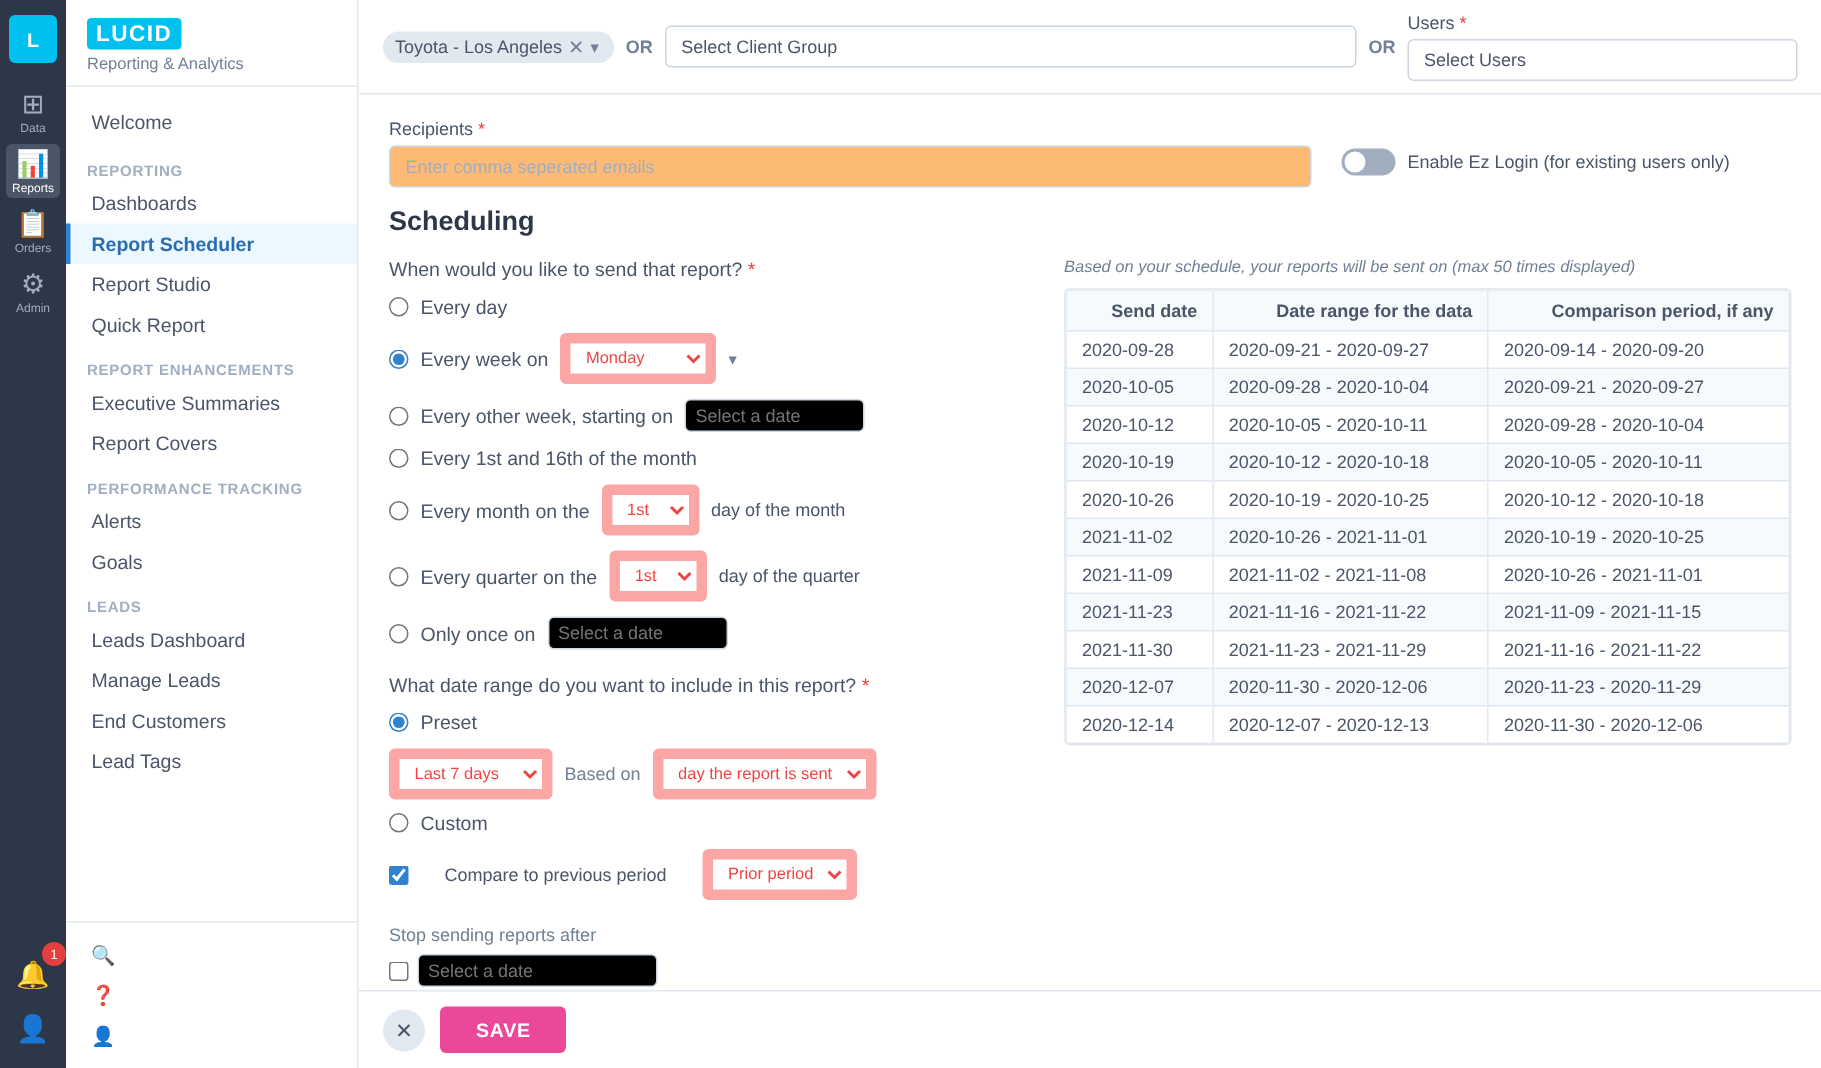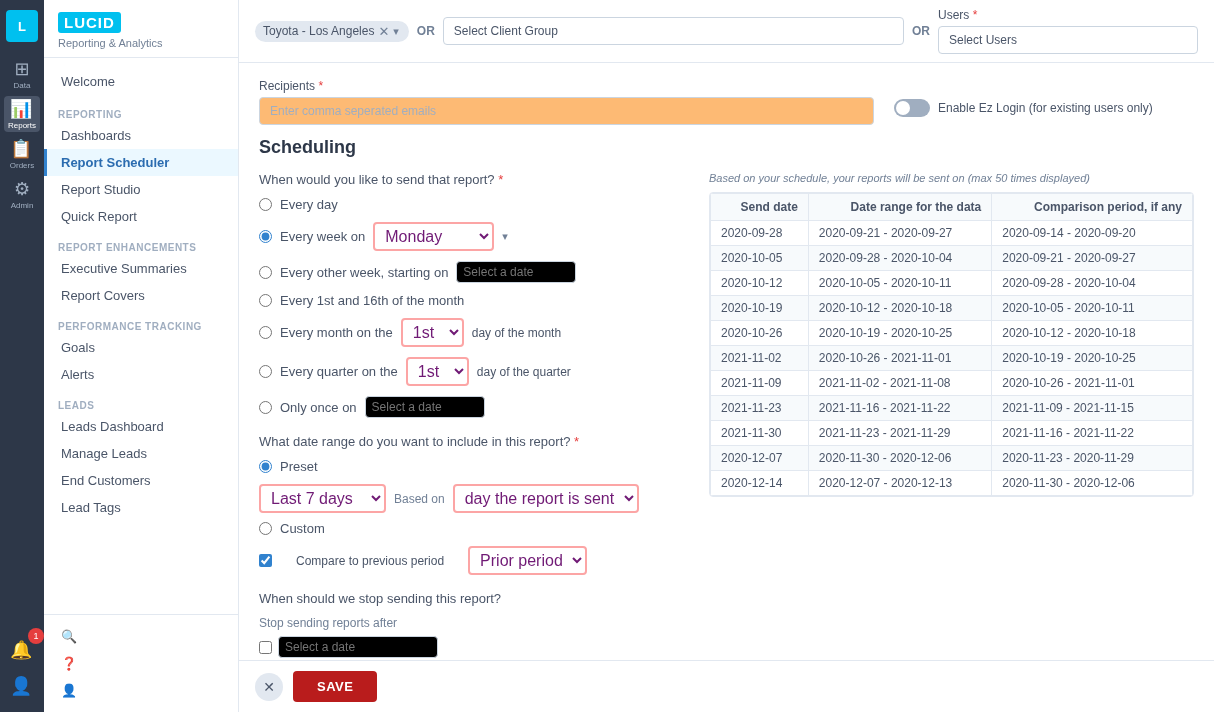--- a/index.html
+++ b/index.html
@@ -245,25 +245,25 @@
     .schedule-question .req { color: #e53e3e; }
     .radio-row {
       display: flex;
       align-items: center;
       gap: 8px;
       margin-bottom: 10px;
     }
     .radio-row input[type="radio"] { accent-color: #3182ce; cursor: pointer; }
     .radio-label { font-size: 13px; color: #4a5568; }
     .inline-select {
-      border: 2px solid #fca5a5;
+      border: 7px solid #fca5a5;
       border-radius: 4px;
       padding: 3px 6px;
-      font-size: 16px;
-      color: #701a75;
+      font-size: 11px;
+      color: #ef4444;
       background: #fff;
     }
     .date-input {
       border: 1px solid #cbd5e0;
       border-radius: 4px;
       padding: 3px 6px;
       font-size: 12px;
       color: #a0aec0;
       background: #000000;
       width: 120px;
@@ -346,21 +346,21 @@
       width: 28px;
       height: 28px;
       cursor: pointer;
       font-size: 14px;
       display: flex;
       align-items: center;
       justify-content: center;
       color: #4a5568;
     }
     .btn-save {
-      background: #b91c1c;
+      background: #ec4899;
       color: #fff;
       border: none;
       border-radius: 4px;
       padding: 8px 24px;
       font-size: 13px;
       font-weight: 600;
       cursor: pointer;
       letter-spacing: 0.5px;
     }
 
@@ -433,22 +433,22 @@
   </div>
 
   <div class="nav-section">
     <div class="nav-section-title">REPORT ENHANCEMENTS</div>
     <div class="nav-item">Executive Summaries</div>
     <div class="nav-item">Report Covers</div>
   </div>
 
   <div class="nav-section">
     <div class="nav-section-title">PERFORMANCE TRACKING</div>
+    <div class="nav-item">Alerts</div>
     <div class="nav-item">Goals</div>
-    <div class="nav-item">Alerts</div>
   </div>
 
   <div class="nav-section">
     <div class="nav-section-title">LEADS</div>
     <div class="nav-item">Leads Dashboard</div>
     <div class="nav-item">Manage Leads</div>
     <div class="nav-item">End Customers</div>
     <div class="nav-item">Lead Tags</div>
   </div>
 
@@ -597,21 +597,20 @@
             <input type="checkbox" id="compare-prev" checked="" style="">
             <label for="compare-prev" style="font-size:12px;color:#4a5568;">Compare to previous period</label>
             <select class="inline-select">
               <option>Prior period</option>
               <option>Prior year</option>
             </select>
           </div>
         </div>
 
         <div class="stop-section">
-          <div class="schedule-question">When should we stop sending this report?</div>
           <div class="stop-sublabel">Stop sending reports after</div>
           <div style="display:flex;align-items:center;gap:6px;">
             <input type="checkbox" style="">
             <input type="text" class="date-input date-input-wide" placeholder="Select a date" style="">
           </div>
         </div>
 
         <div class="format-section">
           <div class="section-title">Format and Content</div>
           <div style="display:flex;gap:30px;">

